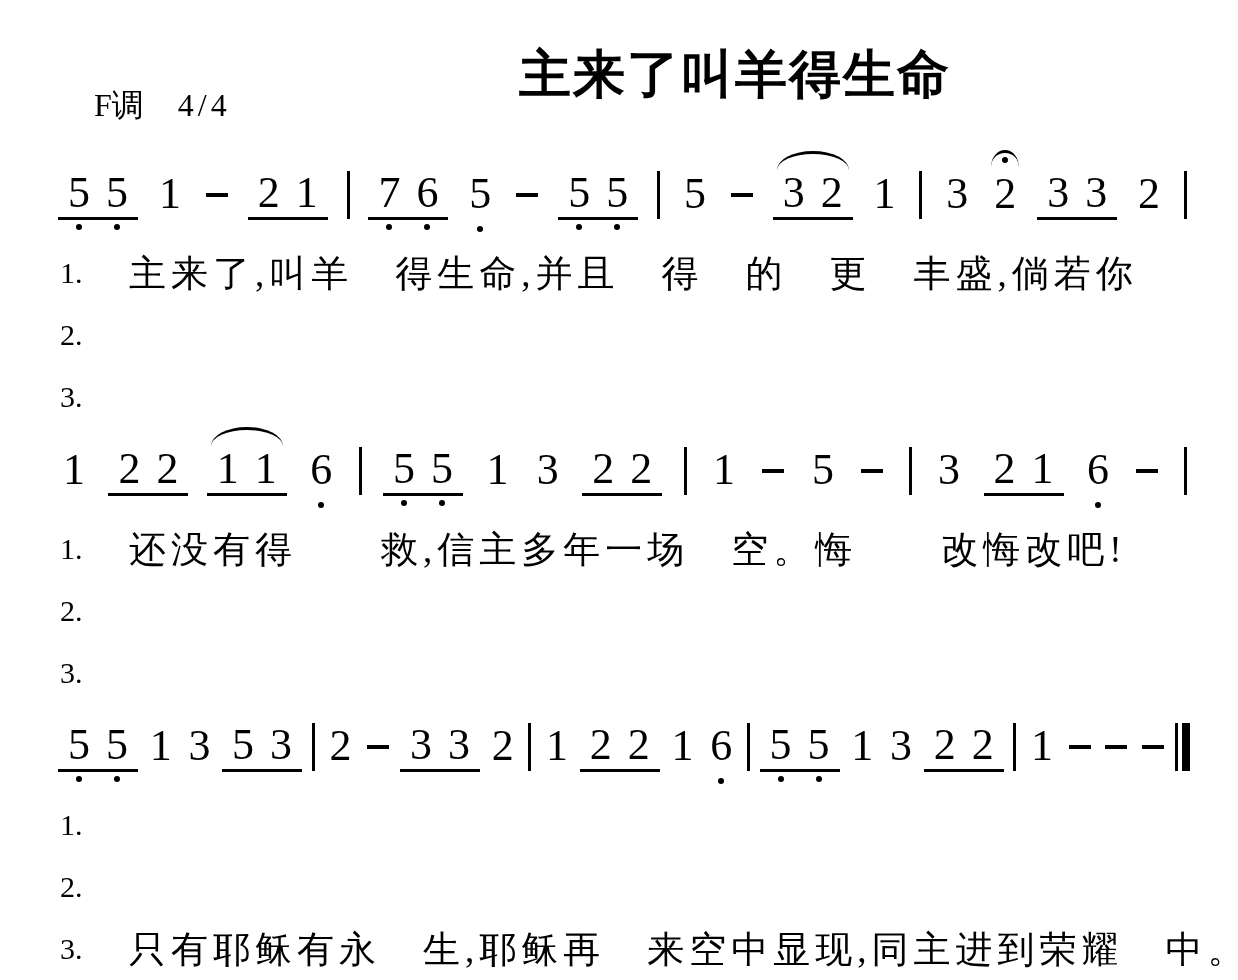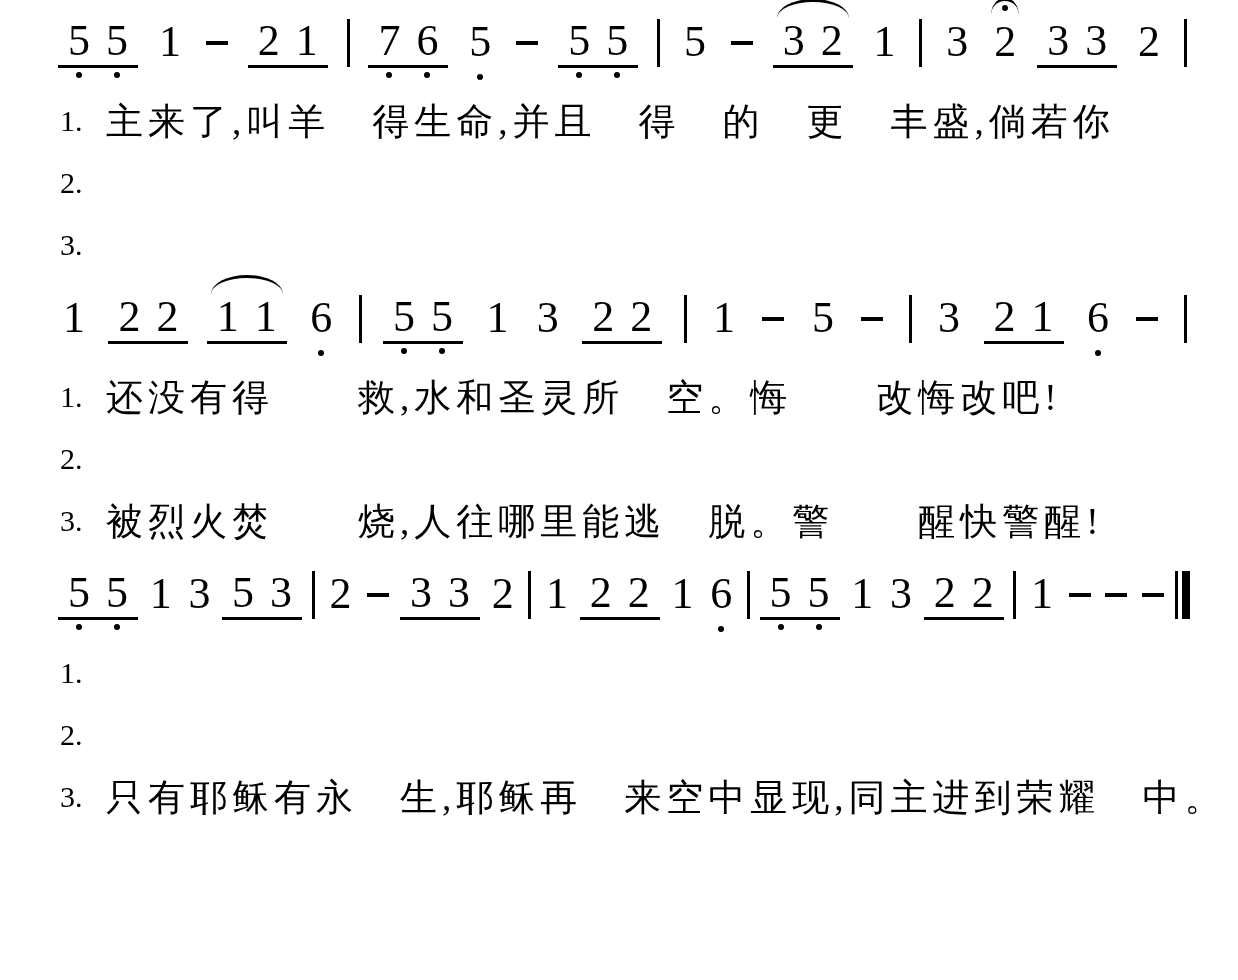--- a/index.html
+++ b/index.html
@@ -36,26 +36,32 @@
                   width:6px;height:6px;background:#000;border-radius:50%;}
   .bar{flex:none;width:3px;height:48px;background:#000;margin:0 3px;}
   .dash{flex:none;width:22px;height:4px;background:#000;margin:0 4px;}
   .finalbar{flex:none;display:flex;height:48px;}
   .finalbar .thin{width:3px;background:#000;margin-right:4px;}
   .finalbar .thick{width:8px;background:#000;}
 
   
   .lyric-row{display:flex;align-items:center;height:62px;padding-left:60px;white-space:nowrap;}
   .verse-num{flex:none;width:46px;font-size:30px;line-height:1;}
-  .verse-text{font-size:37px;line-height:1;letter-spacing:5px;}
+  .verse-text{font-size:37px;line-height:1;letter-spacing:5px;margin-left:23px;}
 </style>
 </head>
 <body>
 
 <div class="page">
+  <div class="header">
+    <h1 class="title">主来了叫羊得生命</h1>
+    <div class="keytime">
+      <span>F调</span><span class="time">4/4</span>
+    </div>
+  </div>
   <div class="systems">
       <div class="system">
         <div class="notation-row">
           <span class="group">
             <span class="note in-group"><span class="digit">5</span><span class="lowdot"></span></span>
             <span class="note in-group"><span class="digit">5</span><span class="lowdot"></span></span>
           </span>
           <span class="note"><span class="digit">1</span></span>
           <span class="dash"></span>
           <span class="group">
@@ -137,28 +143,27 @@
           <span class="group">
             <span class="note in-group"><span class="digit">2</span></span>
             <span class="note in-group"><span class="digit">1</span></span>
           </span>
           <span class="note"><span class="digit">6</span><span class="lowdot"></span></span>
           <span class="dash"></span>
           <span class="bar"></span>
         </div>
         <div class="lyric-row">
           <span class="verse-num">1.</span>
-          <span class="verse-text">还没有得　　救,水和圣灵所　空。悔　　改悔改吧!</span>
+          <span class="verse-text">还没有得　　救,信主多年一场　空。悔　　改悔改吧!</span>
         </div>
         <div class="lyric-row">
           <span class="verse-num">2.</span>
         </div>
         <div class="lyric-row">
           <span class="verse-num">3.</span>
-          <span class="verse-text">被烈火焚　　烧,人往哪里能逃　脱。警　　醒快警醒!</span>
         </div>
       </div>
       <div class="system">
         <div class="notation-row">
           <span class="group">
             <span class="note in-group"><span class="digit">5</span><span class="lowdot"></span></span>
             <span class="note in-group"><span class="digit">5</span><span class="lowdot"></span></span>
           </span>
           <span class="note"><span class="digit">1</span></span>
           <span class="note"><span class="digit">3</span></span>

